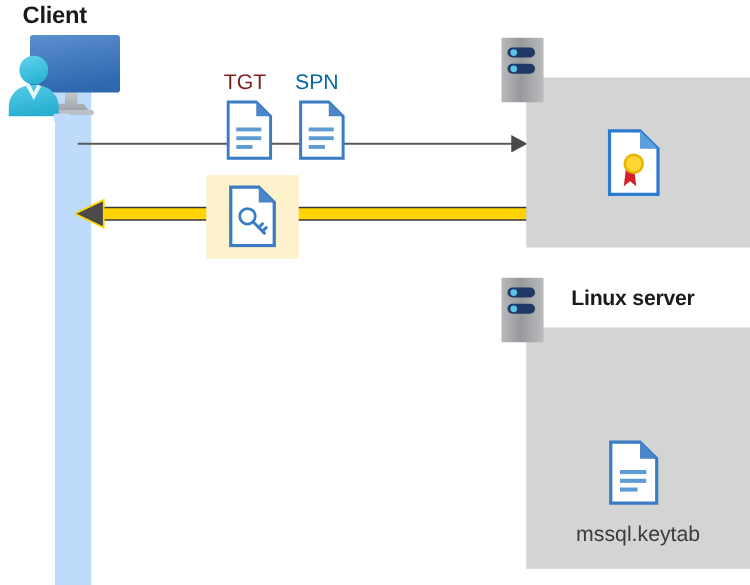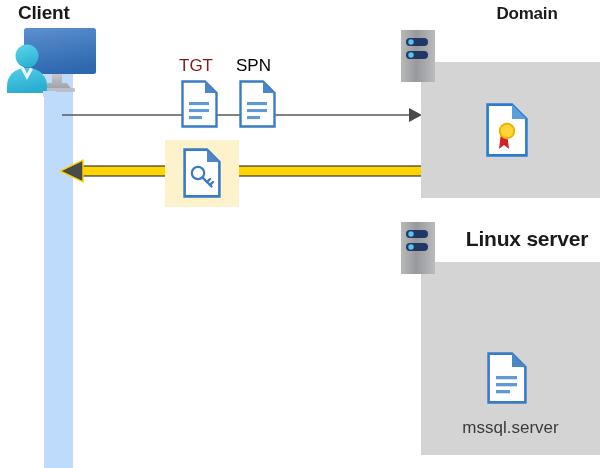--- a/index.html
+++ b/index.html
@@ -26,43 +26,42 @@
     width: 29px;
     height: 398px;
     background: #bfdbfc;
   }
 
   
   .hdr-label {
     font-weight: bold;
     color: #1a1a1a;
     letter-spacing: -0.2px;
-    text-align: center;
   }
   .client-label {
     left: 18px;
     top: 2px;
     font-size: 19px;
   }
   .dc-label {
     left: 457px;
     top: 3px;
     font-size: 17px;
     line-height: 21px;
     width: 140px;
   }
   .linux-label {
     left: 457px;
     top: 228px;
-    font-size: 21px;
+    font-size: 17px;
     line-height: 21px;
     width: 140px;
   }
   .tgt-label { left: 179px; top: 56px; font-size: 17px; color: #7f1d1d; }
-  .spn-label { left: 236px; top: 56px; font-size: 17px; color: #000000; }
+  .spn-label { left: 236px; top: 56px; font-size: 17px; color: #0369a1; }
   .keytab-label {
     left: 421px;
     top: 418px;
     width: 179px;
     font-size: 17px;
     color: #3c3c3c;
     text-align: center;
   }
 
   
@@ -189,21 +188,20 @@
       <circle cx="15" cy="25" r="6.2" fill="none" stroke="#3a7cc4" stroke-width="2.2"></circle>
       <path d="M19.4 29.4 L28.5 38.5" stroke="#3a7cc4" stroke-width="2.4" stroke-linecap="round"></path>
       <path d="M24 34 l3 -3" stroke="#3a7cc4" stroke-width="2.4" stroke-linecap="round"></path>
       <path d="M27 37 l3 -3" stroke="#3a7cc4" stroke-width="2.4" stroke-linecap="round"></path>
     </svg>
   </div>
 
   <div class="abs zone zone-dc"></div>
 
   <div class="abs hdr-label dc-label">
-    <div>Domain</div>
   </div>
 
   <div class="abs" style="left:401px; top:30px; width:34px; height:52px;">
     <svg class="icon" width="34" height="52" viewBox="0 0 34 52" xmlns="http://www.w3.org/2000/svg">
       <defs>
         <linearGradient id="gSrv1" x1="0" y1="0" x2="1" y2="0">
           <stop offset="0%" stop-color="#b7b9bb"></stop>
           <stop offset="45%" stop-color="#97999c"></stop>
           <stop offset="100%" stop-color="#b9bbbd"></stop>
         </linearGradient>
@@ -252,15 +250,15 @@
   <div class="abs" style="left:487px; top:352px; width:40px; height:52px;">
     <svg class="icon" width="40" height="52" viewBox="0 0 40 52" xmlns="http://www.w3.org/2000/svg">
       <path d="M1.6 1.6 H25 L38.4 15 V50.4 H1.6 Z" fill="#ffffff" stroke="#3a7cc4" stroke-width="2.6"></path>
       <path d="M25 1.6 L38.4 15 H25 Z" fill="#4a86c8"></path>
       <rect x="9" y="24" width="21" height="3.3" fill="#5e9bd4"></rect>
       <rect x="9" y="31" width="21" height="3.3" fill="#5e9bd4"></rect>
       <rect x="9" y="38" width="14" height="3.3" fill="#5e9bd4"></rect>
     </svg>
   </div>
 
-  <div class="abs keytab-label">mssql.server</div>
+  <div class="abs keytab-label">mssql.keytab</div>
 
 </div>
 
 </body></html>

